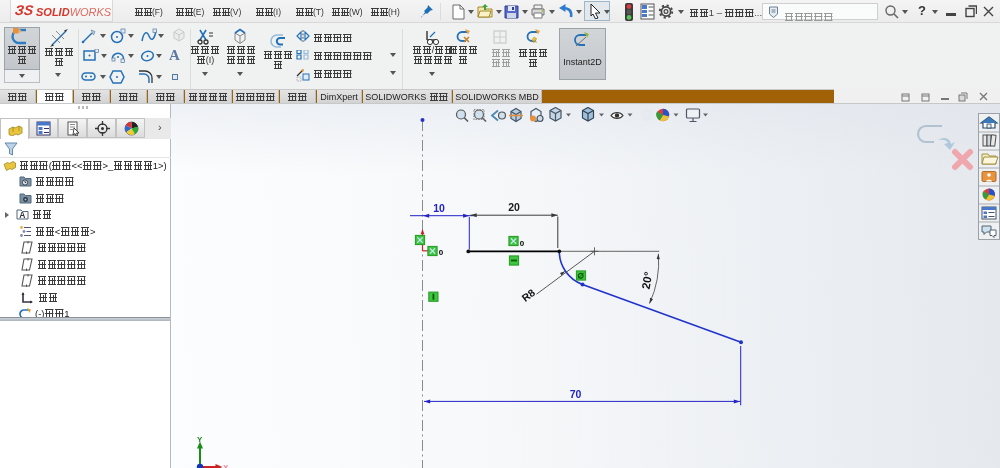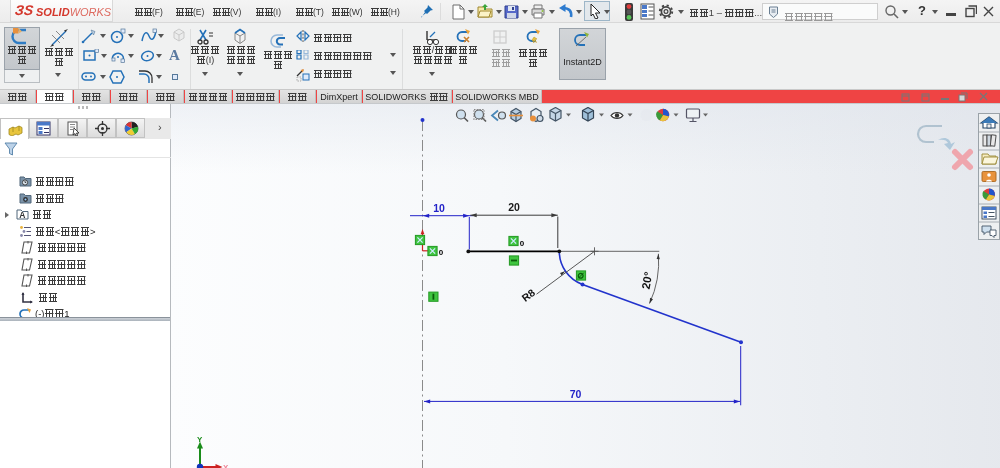--- a/index.html
+++ b/index.html
@@ -25,21 +25,21 @@
  linear-gradient(#3c3c3c,#3c3c3c) 1px 0/1px 8px,
  linear-gradient(#3c3c3c,#3c3c3c) 3.8px 1.5px/1px 6px,
  linear-gradient(#3c3c3c,#3c3c3c) 6px 0/1px 8px;background-repeat:no-repeat}
 .car{display:inline-block;width:0;height:0;border-left:3px solid transparent;border-right:3px solid transparent;border-top:4px solid #555}
 
 #tb{position:absolute;left:0;top:0;width:1000px;height:23px;background:linear-gradient(#f4f4f4,#ececec);border-bottom:1px solid #d8d8d8}
 
 #rb{position:absolute;left:0;top:23px;width:1000px;height:66px;background:#f0f1f1}
 .rlbl{font-size:9px;color:#333;text-align:center;line-height:10px}
 
-#tabs{position:absolute;left:0;top:89px;width:1000px;height:14px;background:#ef4444;border-top:1px solid #c9c9c9}
+#tabs{position:absolute;left:0;top:89px;width:834px;height:14px;background:#a16207;border-top:1px solid #c9c9c9}
 .tab{position:absolute;top:0;height:14px;border-right:1px solid #bfbfbf;color:#222;font-size:9px;text-align:center;line-height:14px;background:linear-gradient(#e3e3e3,#d2d2d2)}
 
 #content{position:absolute;left:0;top:103px;width:1000px;height:365px;border-top:1px solid #c6c9cc}
 #lp{position:absolute;left:0;top:0;width:171px;height:365px;background:#fff;border-right:1px solid #b6babe}
 #vp{position:absolute;left:171px;top:0;width:829px;height:365px;background:
  linear-gradient(180deg,rgba(222,227,235,.45) 0px,rgba(222,227,235,0) 70px),
  linear-gradient(88deg,#fcfdfe 0%,#f6f8fa 40%,#ebeef2 78%,#e5e8ed 100%)}
 .trow{position:absolute;left:0;width:171px;height:17px;display:flex;align-items:center;font-size:9.5px;color:#1a1a1a;white-space:nowrap}
 </style></head>
 <body>
@@ -470,20 +470,23 @@
         </svg>
    <div class="abs" style="left:158px;top:3px;font-size:11px;color:#444">›</div>
   </div>
 
   <div class="abs" style="left:0;top:35px;width:171px;height:19px;border-bottom:1px solid #e4e4e4">
    <svg class="abs" style="left:4px;top:3px" width="14" height="14" viewBox="0 0 14 14">
           <path d="M1 1h12L8.5 7v6l-3-1.5V7z" fill="#bcd2e8" stroke="#5581a8" stroke-width=".9"></path>
         </svg>
   </div>
 
+  <div class="trow" style="top:53px"><svg style="margin:0 3px 0 3px" width="13" height="13" viewBox="0 0 13 13">
+          <path d="M1 7l3.5-2 2 1L10 4l2.5 1.5V10L9 12l-2-1-3.5 2z" fill="#e8c53d" stroke="#a08820" stroke-width=".8" transform="translate(0,-1.5)"></path>
+        </svg><span class="c"></span><span class="c"></span><span class="c"></span> (<span class="c"></span><span class="c"></span>&lt;&lt;<span class="c"></span><span class="c"></span>&gt;_<span class="c"></span><span class="c"></span><span class="c"></span><span class="c"></span> 1&gt;)</div>
   <div class="trow" style="top:69px;padding-left:19px">
         <svg style="margin-right:3px" width="13" height="13" viewBox="0 0 13 13">
           <path d="M1 2h4l1.5 1.5H12V11H1z" fill="#7a92a8" stroke="#51677a"></path>
           <circle cx="6" cy="7.5" r="2.6" fill="#dfe8f0" stroke="#444"></circle>
           <path d="M6 6v1.5h1.2" stroke="#444" fill="none"></path>
         </svg>
         <span class="c"></span>
         <span class="c"></span>
         <span class="c"></span>
         <span class="c"></span>

